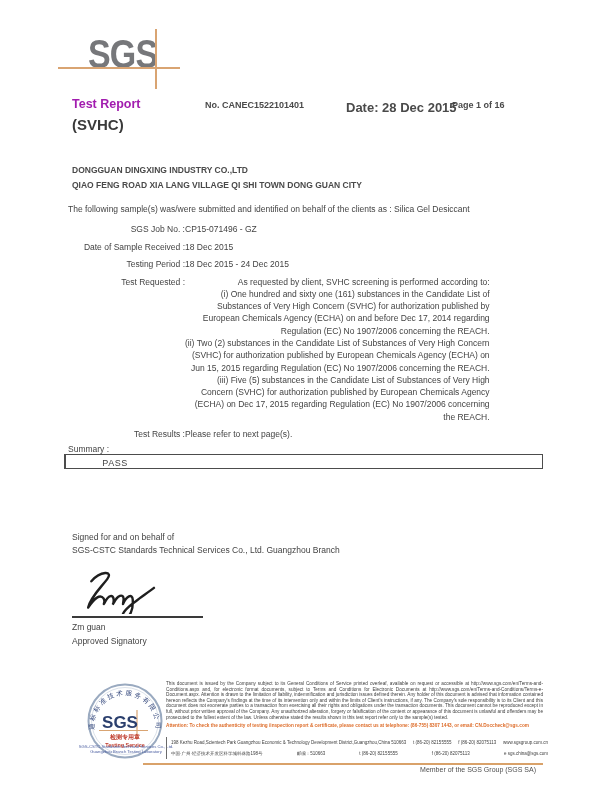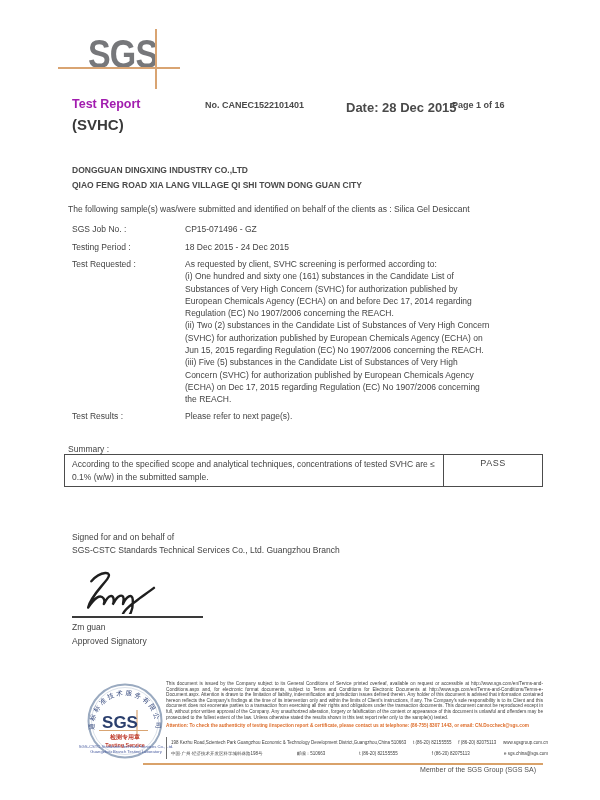--- a/index.html
+++ b/index.html
@@ -16,21 +16,21 @@
   
   .title1{left:72px;top:97px;font-size:12.5px;font-weight:bold;color:#a21caf;}
   .title2{left:72px;top:116px;font-size:15px;font-weight:bold;color:#3a3a3a;}
   .hno{left:205px;top:100px;font-size:9px;font-weight:600;color:#4a4a4a;}
   .hdate{left:346px;top:100px;font-size:13px;font-weight:600;color:#4a4a4a;}
   .hpage{left:452px;top:100px;font-size:9px;font-weight:600;color:#4a4a4a;}
   
   .client{left:72px;top:139px;font-size:8.5px;font-weight:600;color:#4a4a4a;line-height:14.5px;margin-top:24px;}
   .intro{left:68px;top:204px;font-size:8.5px;color:#434343;}
   
-  .fields{left:72px;top:223px;width:478px;font-size:8.5px;line-height:13px;}
+  .fields{left:72px;top:223px;width:478px;font-size:8.5px;line-height:13px;text-align:right;}
   .frow{margin-bottom:4.5px;display:flex;align-items:flex-start;}
   .flabel{width:113px;flex:0 0 113px;}
   .fvalue{white-space:pre;line-height:12.3px;}
   
   .summary-label{left:68px;top:444px;font-size:8.5px;}
   .summary-table{left:64px;top:454px;width:477px;border:1px solid #4c4c4c;display:flex;background:#fff;}
   .summary-cell{flex:1;padding:3px 7px;font-size:8.5px;line-height:12.5px;}
   .pass-cell{flex:0 0 98px;border-left:1px solid #4c4c4c;text-align:center;
     padding-top:3px;font-size:9px;letter-spacing:.5px;}
   
@@ -74,20 +74,24 @@
   </div>
 
   <div class="abs intro">The following sample(s) was/were submitted and identified on behalf of the clients as : Silica Gel Desiccant</div>
 
   <div class="abs fields">
     <div class="frow">
       <span class="flabel">SGS Job No. :</span>
       <span class="fvalue">CP15-071496 - GZ</span>
     </div>
     <div class="frow">
+      <span class="flabel">Date of Sample Received :</span>
+      <span class="fvalue">18 Dec 2015</span>
+    </div>
+    <div class="frow">
       <span class="flabel">Testing Period :</span>
       <span class="fvalue">18 Dec 2015 - 24 Dec 2015</span>
     </div>
     <div class="frow">
       <span class="flabel">Test Requested :</span>
       <span class="fvalue">As requested by client, SVHC screening is performed according to:
 (i) One hundred and sixty one (161) substances in the Candidate List of
 Substances of Very High Concern (SVHC) for authorization published by
 European Chemicals Agency (ECHA) on and before Dec 17, 2014 regarding
 Regulation (EC) No 1907/2006 concerning the REACH.
@@ -100,21 +104,20 @@
 the REACH.</span>
     </div>
     <div class="frow">
       <span class="flabel">Test Results :</span>
       <span class="fvalue">Please refer to next page(s).</span>
     </div>
   </div>
 
   <div class="abs summary-label">Summary :</div>
   <div class="abs summary-table">
-    <div class="summary-cell">According to the specified scope and analytical techniques, concentrations of tested SVHC are ≤ 0.1% (w/w) in the submitted sample.</div>
     <div class="pass-cell">PASS</div>
   </div>
 
   <div class="abs signed">
     <div>Signed for and on behalf of</div>
     <div>SGS-CSTC Standards Technical Services Co., Ltd. Guangzhou Branch</div>
   </div>
   <svg class="abs sig-svg" width="120" height="50" viewBox="0 0 120 50">
     <g transform="rotate(-4 60 25)">
       <path d="M14,14 C24,4 37,5 30,13 C22,22 12,30 9,40 C16,31 22,27 25,32 C27,36 23,40 26,36 C30,29 35,28 35,34 C35,38 32,41 35,37 C39,30 45,28 45,34 L44,39 C48,31 54,29 54,35 C54,45 50,54 44,52 C40,50 47,43 57,37 C63,33 70,29 76,25" fill="none" stroke="#1f1f1f" stroke-width="2.4" stroke-linecap="round" stroke-linejoin="round"></path>

